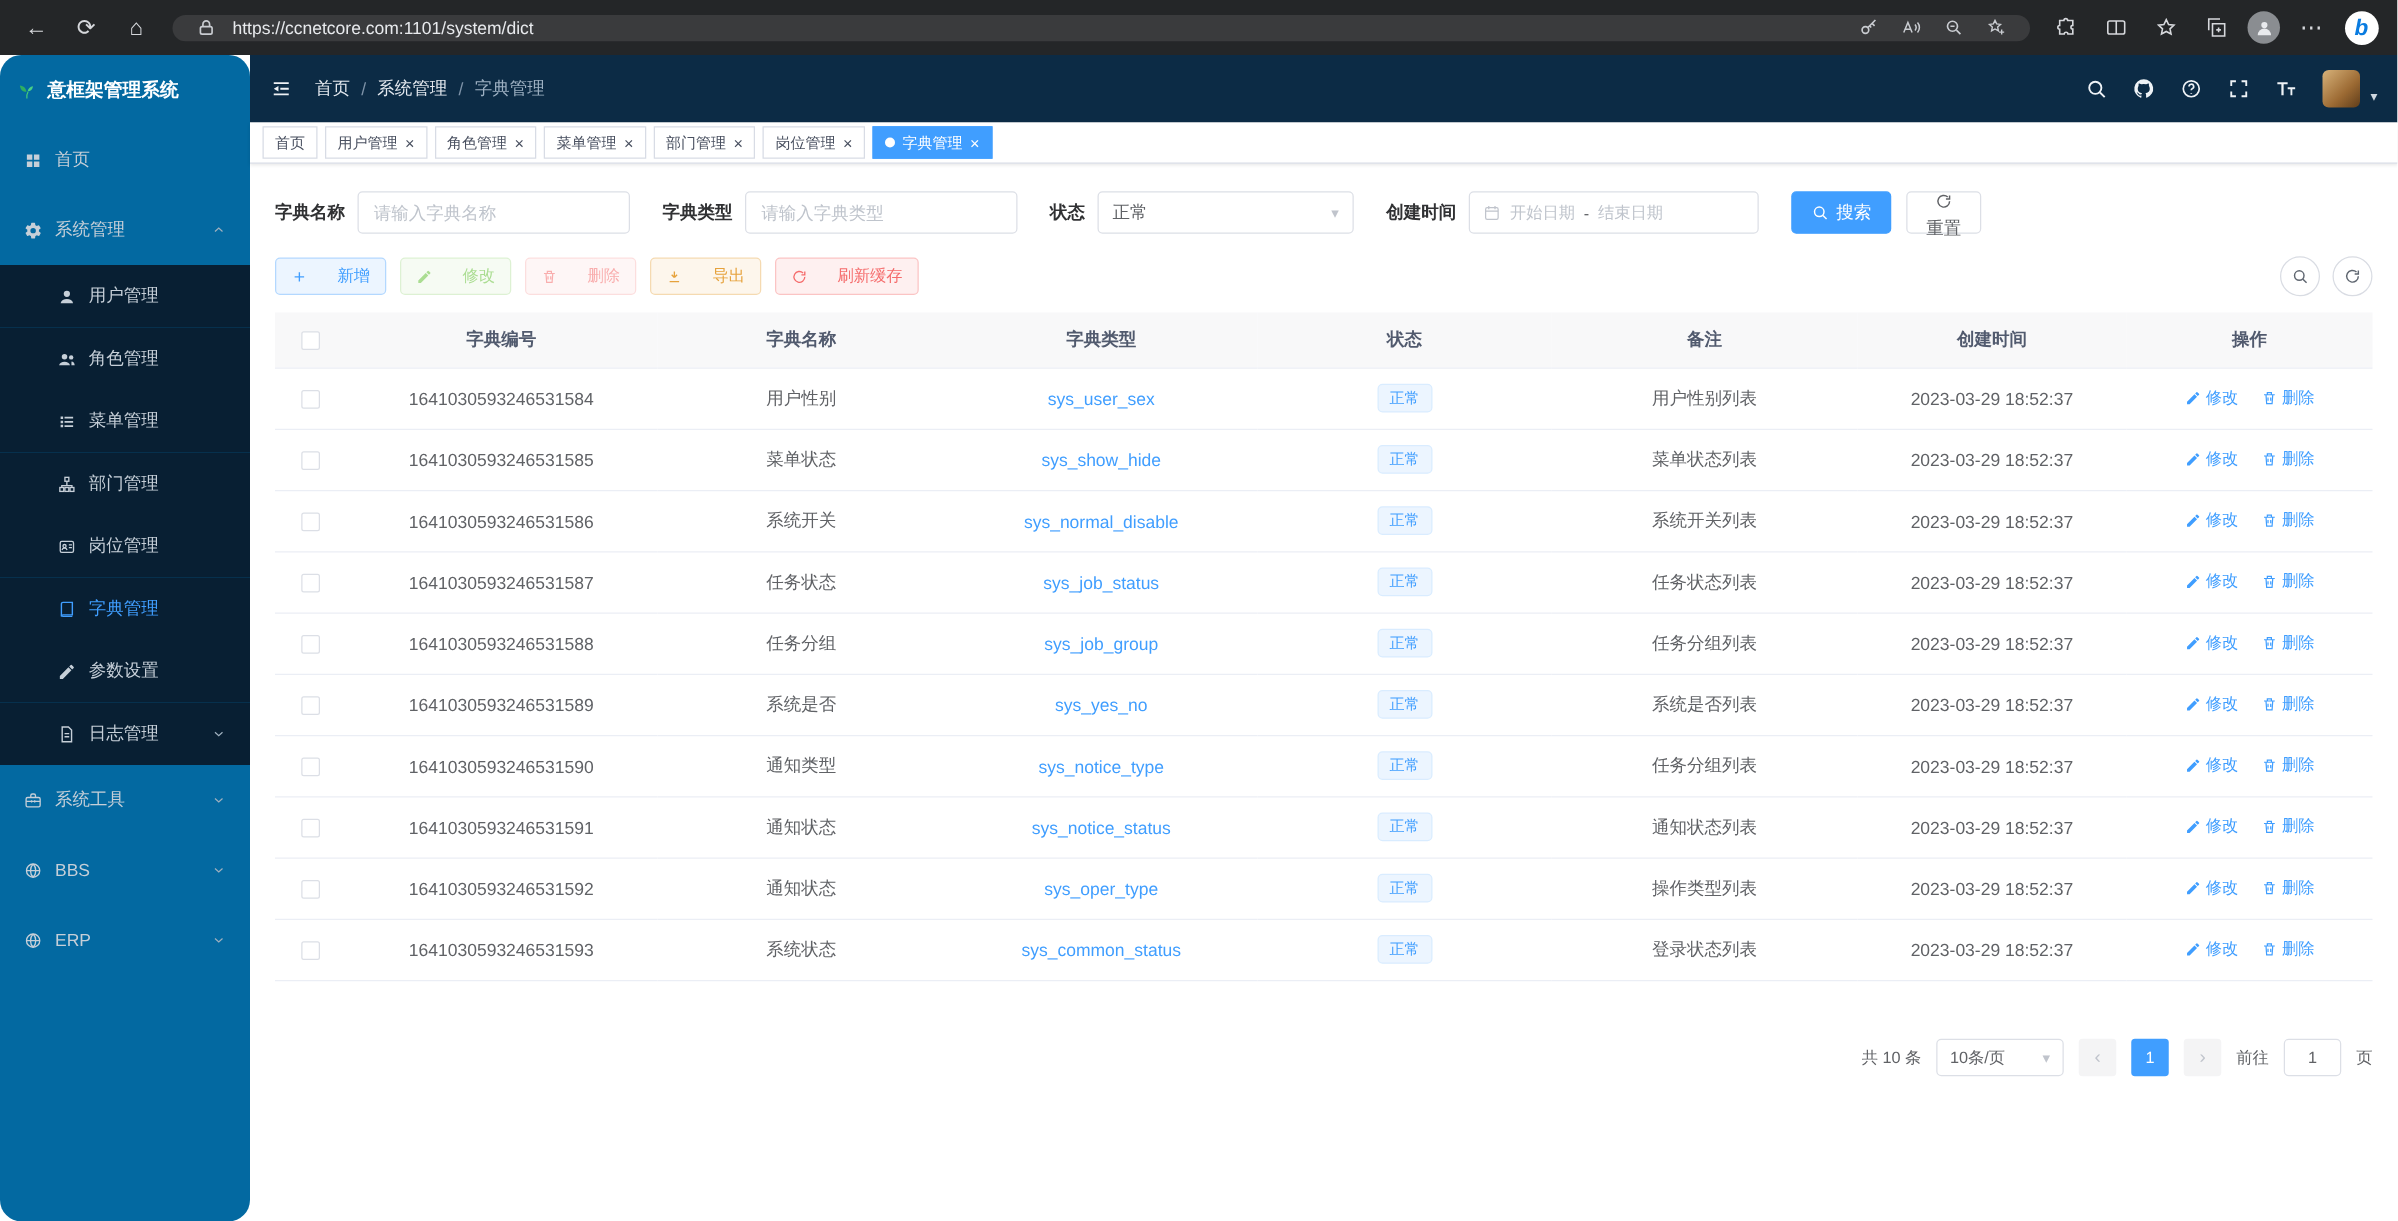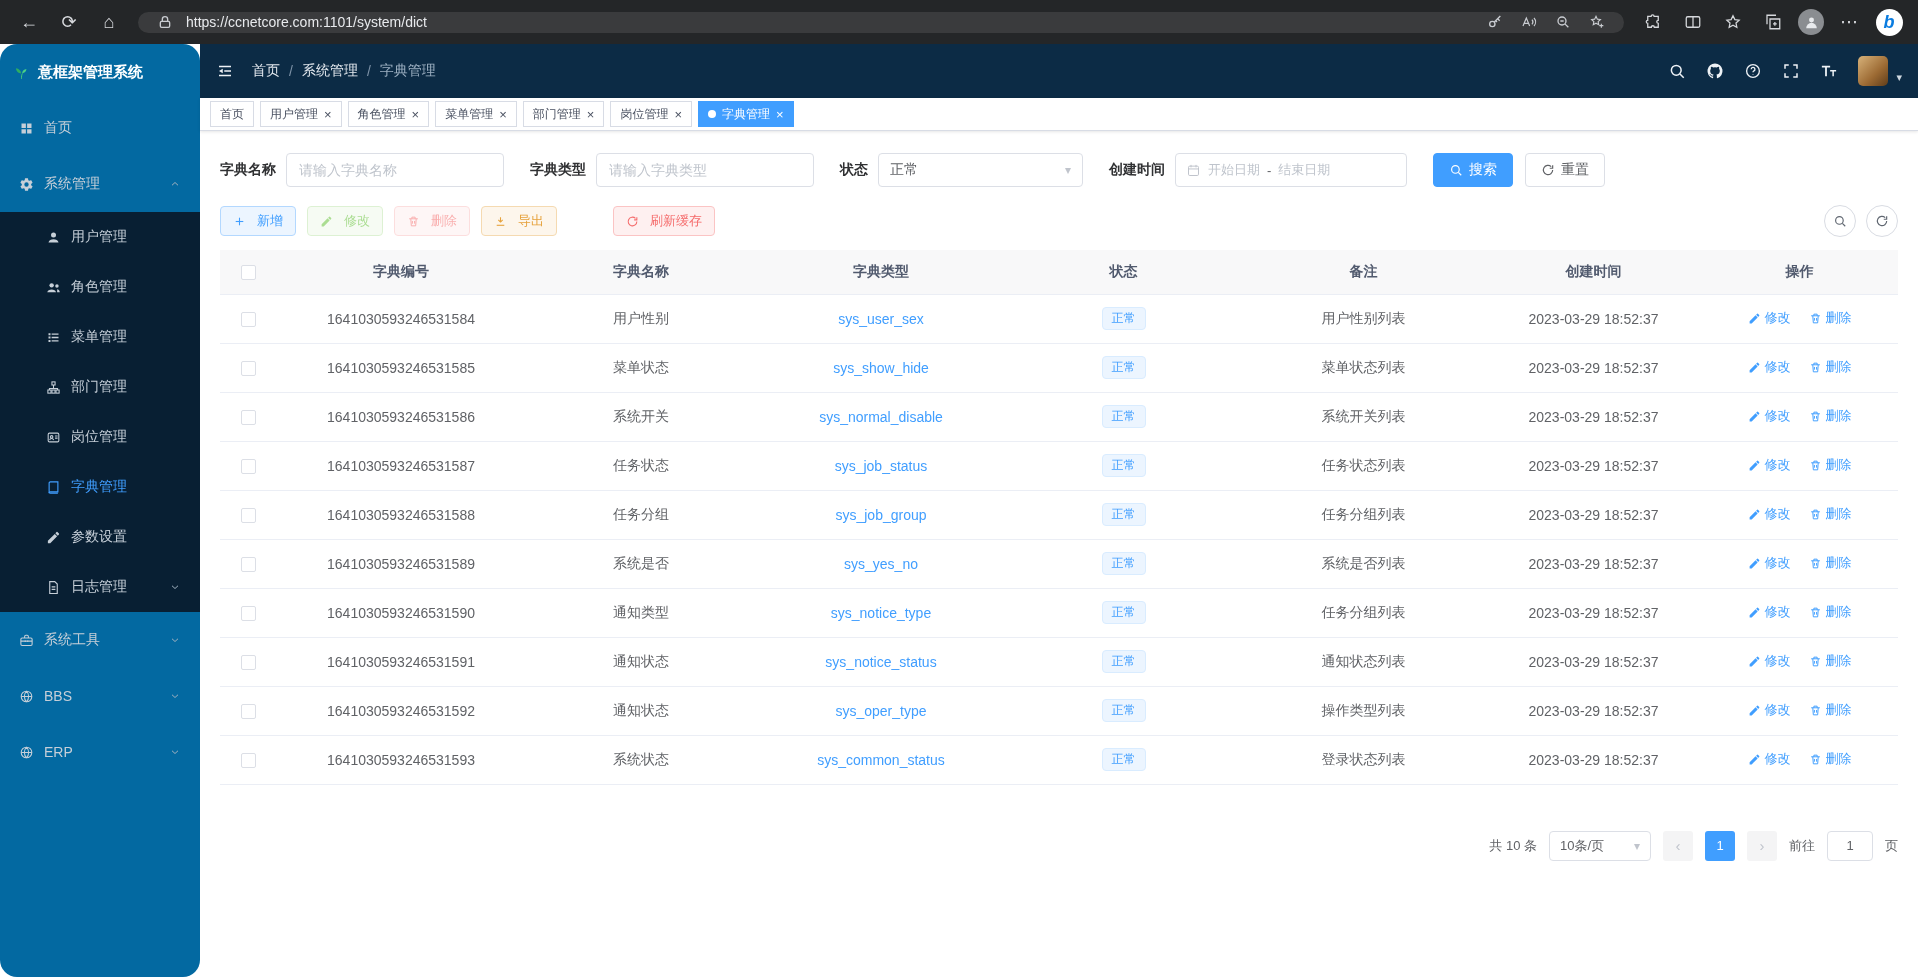--- a/index.html
+++ b/index.html
@@ -89,31 +89,31 @@
   .date-box { height:34px; width:232px; border:1px solid #dcdfe6; border-radius:4px;
     display:flex; align-items:center; gap:7px; padding:0 10px; font-size:13px;
     color:#bfc4cc; cursor:pointer; }
   .date-box svg { width:15px; height:15px; color:#c0c4cc; }
   .date-sep { color:#606266; }
   .btn { height:34px; padding:0 15px; border-radius:4px; border:1px solid #dcdfe6;
     background:#fff; color:#606266; font-size:14px; display:inline-flex; align-items:center;
     gap:6px; cursor:pointer; }
   .btn svg { width:14px; height:14px; }
   .btn.primary { background:#409eff; border-color:#409eff; color:#fff; }
-  .btn + .btn { margin-left:12px; }
+  .btn + .btn { margin-left:12px;flex-direction:column; }
 
   .toolbar { display:flex; align-items:center; gap:11px; margin-bottom:13px; }
   .tbtn { height:30px; padding:0 12px; border-radius:4px; font-size:13px; cursor:pointer;
-    display:inline-flex; align-items:center; gap:11px; border:1px solid transparent; }
+    display:inline-flex; align-items:center; gap:24px; border:1px solid transparent; }
   .tbtn svg { width:13px; height:13px; }
   .tbtn.add    { color:#409eff; background:#ecf5ff; border-color:#b3d8ff; }
   .tbtn.edit   { color:#67c23a; background:#f0f9eb; border-color:#c2e7b0; opacity:.55; }
   .tbtn.del    { color:#f56c6c; background:#fef0f0; border-color:#fbc4c4; opacity:.55; }
   .tbtn.export { color:#e6a23c; background:#fdf6ec; border-color:#f5dab1; }
-  .tbtn.cache  { color:#f56c6c; background:#fef0f0; border-color:#fbc4c4;margin-left:45px; }
+  .tbtn.cache  { color:#f56c6c; background:#fef0f0; border-color:#fbc4c4; }
   .toolbar-right { margin-left:auto; display:flex; gap:10px; }
   .circle-btn { width:32px; height:32px; border-radius:50%; border:1px solid #d9dce3;
     background:#fff; color:#5f6670; display:flex; align-items:center; justify-content:center;
     cursor:pointer; }
   .circle-btn svg { width:14px; height:14px; }
 
   
   table { width:100%; border-collapse:collapse; table-layout:fixed; font-size:14px;
     color:#606266; }
   thead th { background:#f8f8f9; color:#515a6e; font-weight:700; height:44px;

